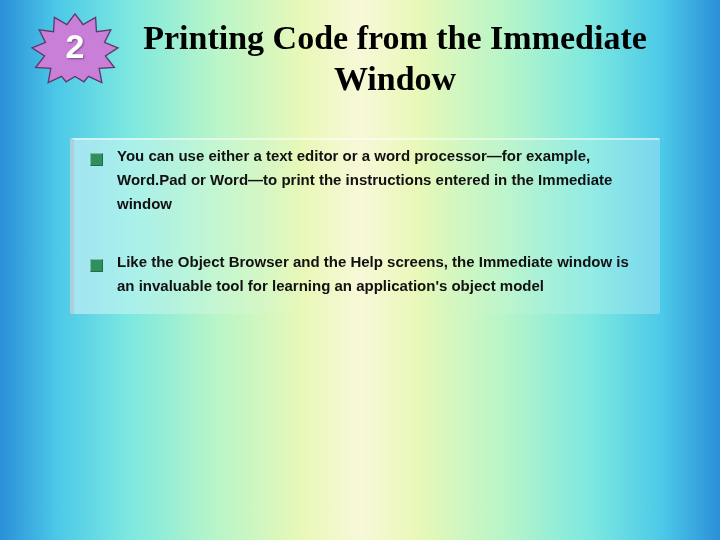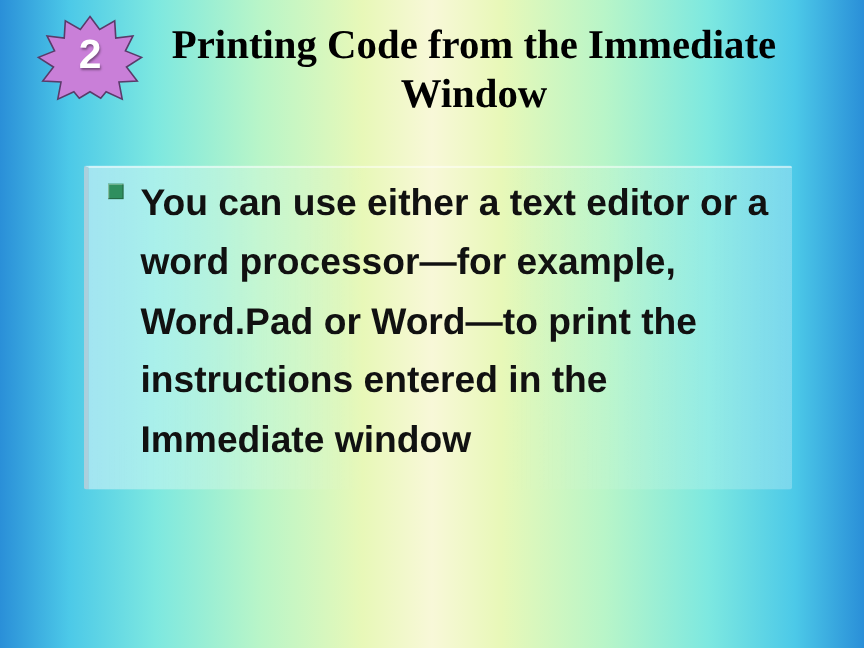--- a/index.html
+++ b/index.html
@@ -69,21 +69,21 @@
   .bullet-item:last-child { margin-bottom: 6px; }
   .bullet-icon {
     width: 13px; height: 13px;
     background: #2f8f5f;
     margin-top: 9px;
     flex-shrink: 0;
     box-shadow: inset -1px -1px 0 rgba(0,0,0,0.25), inset 1px 1px 0 rgba(255,255,255,0.4);
   }
   .bullet-text {
     color: #111;
-    font-size: 31px;
+    font-size: 15px;
     font-weight: bold;
     line-height: 1.6;
   }
 </style>
 </head>
 <body>
 
 <div class="slide">
 
   <div class="badge-wrap">
@@ -93,15 +93,19 @@
     <div class="badge-num">2</div>
   </div>
 
   <h1 class="title">Printing Code from the Immediate Window</h1>
 
   <div class="body">
     <div class="bullet-item">
       <div class="bullet-icon"></div>
       <div class="bullet-text">You can use either a text editor or a word processor—for example, Word.Pad or Word—to print the instructions entered in the Immediate window</div>
     </div>
+    <div class="bullet-item">
+      <div class="bullet-icon"></div>
+      <div class="bullet-text">Like the Object Browser and the Help screens, the Immediate window is an invaluable tool for learning an application's object model</div>
+    </div>
   </div>
 
 </div>
 
 </body></html>

